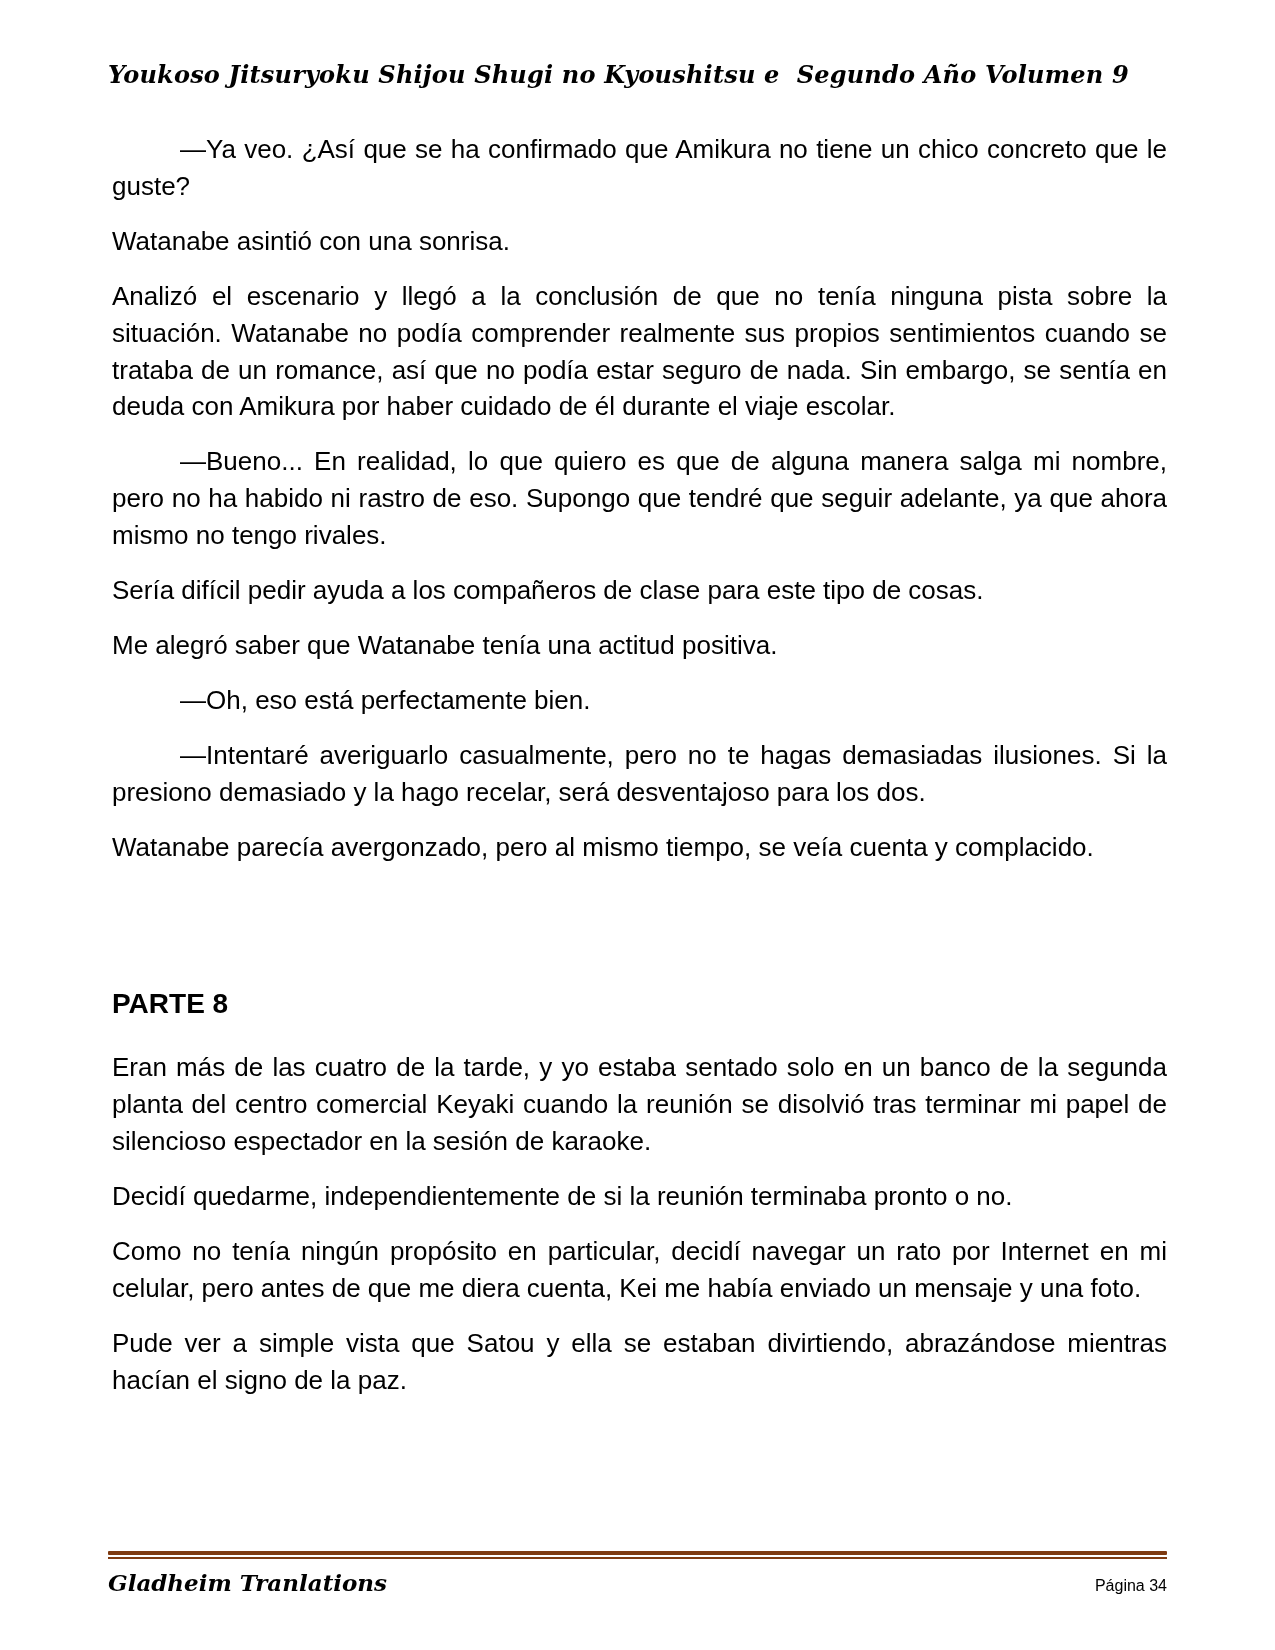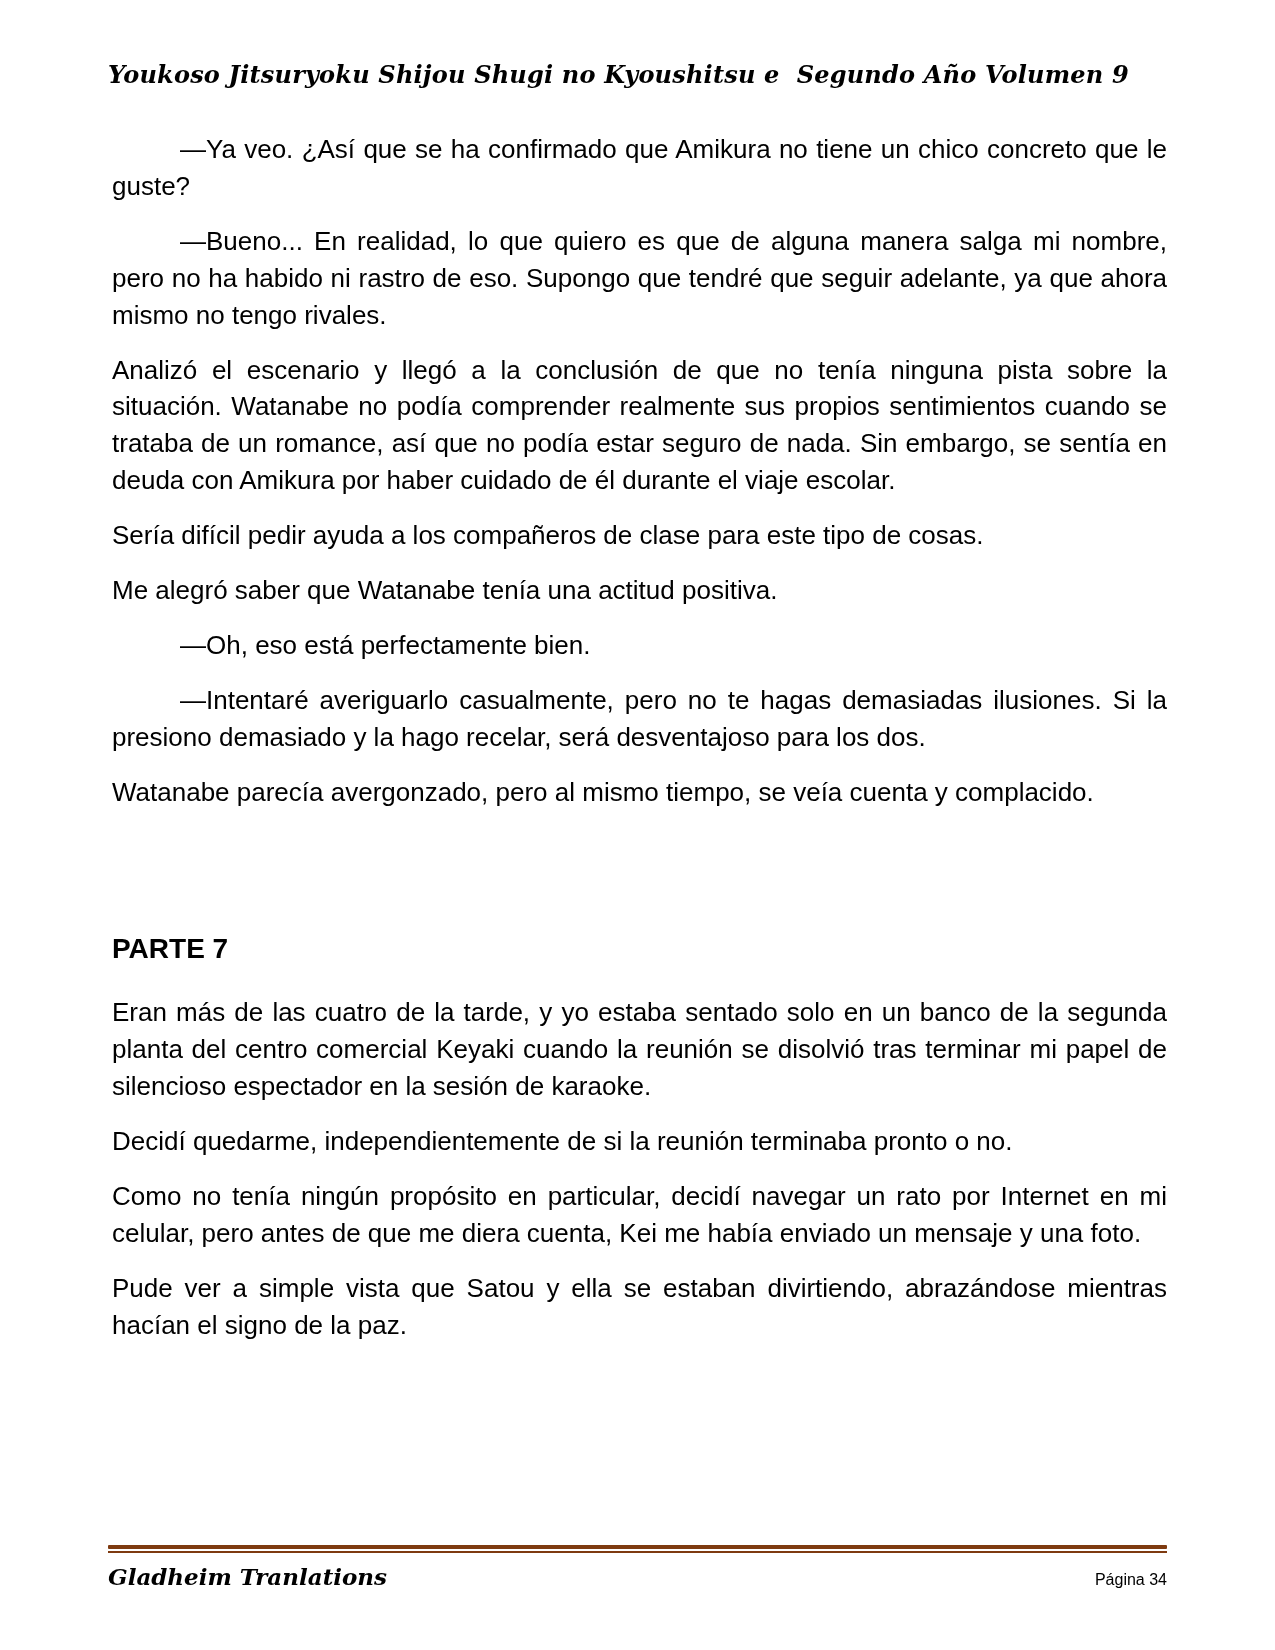--- a/index.html
+++ b/index.html
@@ -43,21 +43,21 @@
     font-weight: bold;
     font-size: 28px;
     text-align: left;
     margin-top: 118px;
     margin-bottom: 26px;
   }
   .doc-footer {
     position: absolute;
     left: 108px;
     right: 108px;
-    bottom: 60px;
+    bottom: 54px;
   }
   .footer-rule-thick {
     height: 4px;
     border-radius: 1px;
   }
   .footer-rule-thin {
     height: 2px;
     margin-top: 2px;
   }
   .footer-row {
@@ -79,28 +79,29 @@
 </style>
 </head>
 <body>
 
 <div class="page">
 
   <div class="doc-header">Youkoso Jitsuryoku Shijou Shugi no Kyoushitsu e  Segundo Año Volumen 9</div>
 
   <div class="doc-body">
     <p class="para dialogue">—Ya veo. ¿Así que se ha confirmado que Amikura no tiene un chico concreto que le guste?</p>
+    <p class="para narration">Watanabe asintió con una sonrisa.</p>
+    <p class="para narration">Analizó el escenario y llegó a la conclusión de que no tenía ninguna pista sobre la situación. Watanabe no podía comprender realmente sus propios sentimientos cuando se trataba de un romance, así que no podía estar seguro de nada. Sin embargo, se sentía en deuda con Amikura por haber cuidado de él durante el viaje escolar.</p>
     <p class="para dialogue">—Bueno... En realidad, lo que quiero es que de alguna manera salga mi nombre, pero no ha habido ni rastro de eso. Supongo que tendré que seguir adelante, ya que ahora mismo no tengo rivales.</p>
-    <p class="para narration">Analizó el escenario y llegó a la conclusión de que no tenía ninguna pista sobre la situación. Watanabe no podía comprender realmente sus propios sentimientos cuando se trataba de un romance, así que no podía estar seguro de nada. Sin embargo, se sentía en deuda con Amikura por haber cuidado de él durante el viaje escolar.</p>
     <p class="para narration">Sería difícil pedir ayuda a los compañeros de clase para este tipo de cosas.</p>
     <p class="para narration">Me alegró saber que Watanabe tenía una actitud positiva.</p>
     <p class="para dialogue">—Oh, eso está perfectamente bien.</p>
     <p class="para dialogue">—Intentaré averiguarlo casualmente, pero no te hagas demasiadas ilusiones. Si la presiono demasiado y la hago recelar, será desventajoso para los dos.</p>
     <p class="para narration">Watanabe parecía avergonzado, pero al mismo tiempo, se veía cuenta y complacido.</p>
-    <p class="para heading">PARTE 7</p>
+    <p class="para heading">PARTE 8</p>
     <p class="para narration">Eran más de las cuatro de la tarde, y yo estaba sentado solo en un banco de la segunda planta del centro comercial Keyaki cuando la reunión se disolvió tras terminar mi papel de silencioso espectador en la sesión de karaoke.</p>
     <p class="para narration">Decidí quedarme, independientemente de si la reunión terminaba pronto o no.</p>
     <p class="para narration">Como no tenía ningún propósito en particular, decidí navegar un rato por Internet en mi celular, pero antes de que me diera cuenta, Kei me había enviado un mensaje y una foto.</p>
     <p class="para narration">Pude ver a simple vista que Satou y ella se estaban divirtiendo, abrazándose mientras hacían el signo de la paz.</p>
   </div>
 
   <div class="doc-footer">
     <div class="footer-rule-thick" style="background: rgb(126, 58, 16);"></div>
     <div class="footer-rule-thin" style="background: rgb(126, 58, 16);"></div>
     <div class="footer-row">

